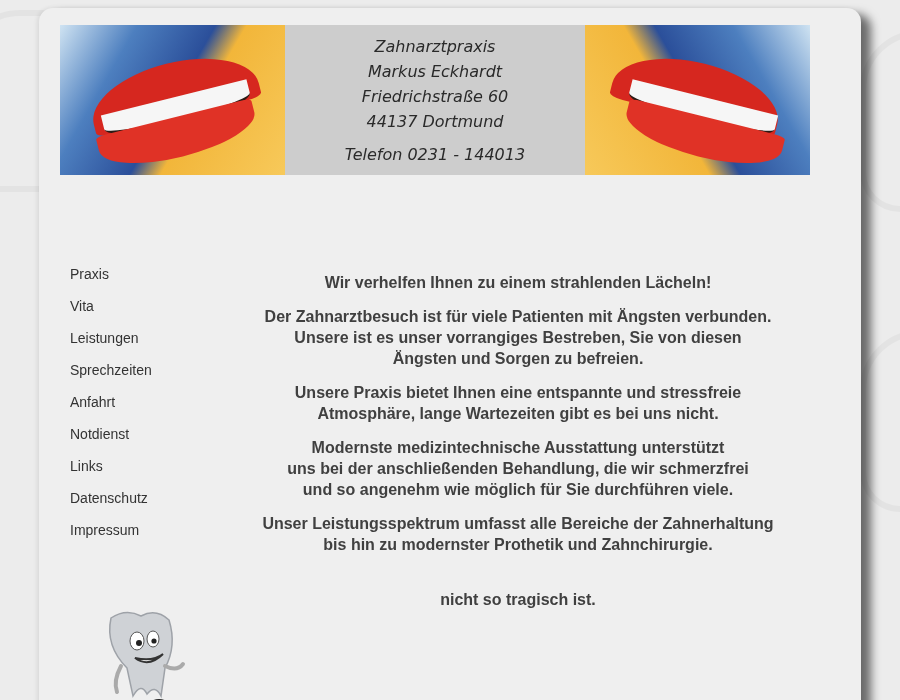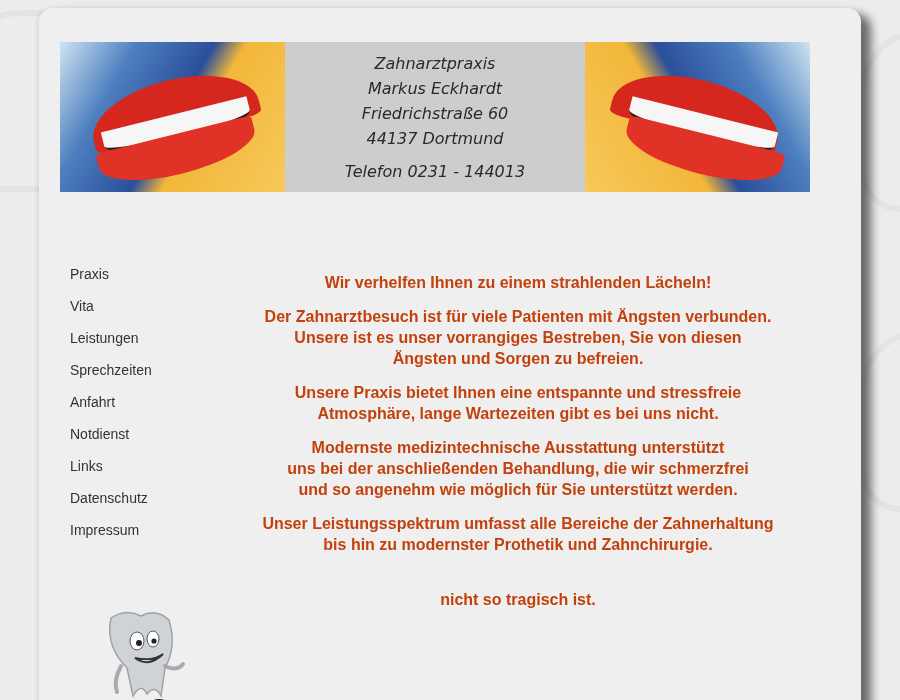--- a/index.html
+++ b/index.html
@@ -13,21 +13,21 @@
     position:absolute; width:130px; height:170px;
     border:6px solid rgba(0,0,0,0.035); border-radius:60px 60px 40px 40px;
   }
   .container {
     position:absolute; left:39px; top:8px; width:822px; height:720px;
     background:#efefef;
     border-radius:14px 14px 0 0;
     box-shadow: 10px 6px 10px rgba(0,0,0,0.55), -2px 0 4px rgba(0,0,0,0.08);
   }
   .banner {
-    position:absolute; left:21px; top:34px; width:826px; height:150px;
+    position:absolute; left:21px; top:17px; width:826px; height:150px;
     display:flex;
     border-radius:22px;
   }
   .lips {
     width:225px; height:150px; position:relative; overflow:hidden;
     background: linear-gradient(120deg,#cfe3f2 0%,#4d7fbf 25%,#2b4f9a 50%,#f2b63a 60%,#f7c95a 100%);
   }
   .lips.right { background: linear-gradient(240deg,#cfe3f2 0%,#4d7fbf 25%,#2b4f9a 50%,#f2b63a 60%,#f7c95a 100%); }
   .lips .upper {
     position:absolute; left:28px; top:38px; width:170px; height:55px;
@@ -53,21 +53,21 @@
   }
   .card .phone { margin-top:8px; }
   .nav { position:absolute; left:31px; top:256px; }
   .nav a {
     display:block; height:32px; line-height:20px;
     color:#333; text-decoration:none; font-size:14px;
   }
   .mascot { position:absolute; left:52px; top:598px; width:100px; height:110px; }
   .main {
     position:absolute; left:218px; top:264px; width:522px;
-    text-align:center; font-weight:bold; font-size:16px; line-height:21px; color:#c2410c;
+    text-align:center; font-weight:bold; font-size:16px; line-height:21px; color:#404040;
   }
   .main p { margin:0 0 13px 0; }
 </style>
 </head>
 <body>
 
 <div class="bg-tooth" style="left:-40px;top:10px;"></div>
 <div class="bg-tooth" style="left:860px;top:30px;"></div>
 <div class="bg-tooth" style="left:860px;top:330px;"></div>
 
@@ -127,21 +127,21 @@
       <span>Unsere ist es unser vorrangiges Bestreben, Sie von diesen</span><br>
       <span>Ängsten und Sorgen zu befreien.</span>
     </p>
     <p>
       <span>Unsere Praxis bietet Ihnen eine entspannte und stressfreie</span><br>
       <span>Atmosphäre, lange Wartezeiten gibt es bei uns nicht.</span>
     </p>
     <p>
       <span>Modernste medizintechnische Ausstattung unterstützt</span><br>
       <span>uns bei der anschließenden Behandlung, die wir schmerzfrei</span><br>
-      <span>und so angenehm wie möglich für Sie unterstützt werden.</span>
+      <span>und so angenehm wie möglich für Sie durchführen viele.</span>
     </p>
     <p>
       <span>Unser Leistungsspektrum umfasst alle Bereiche der Zahnerhaltung</span><br>
       <span>bis hin zu modernster Prothetik und Zahnchirurgie.</span>
     </p>
     <p>
       <br>
       <span>nicht so tragisch ist.</span>
     </p>
   </div>

